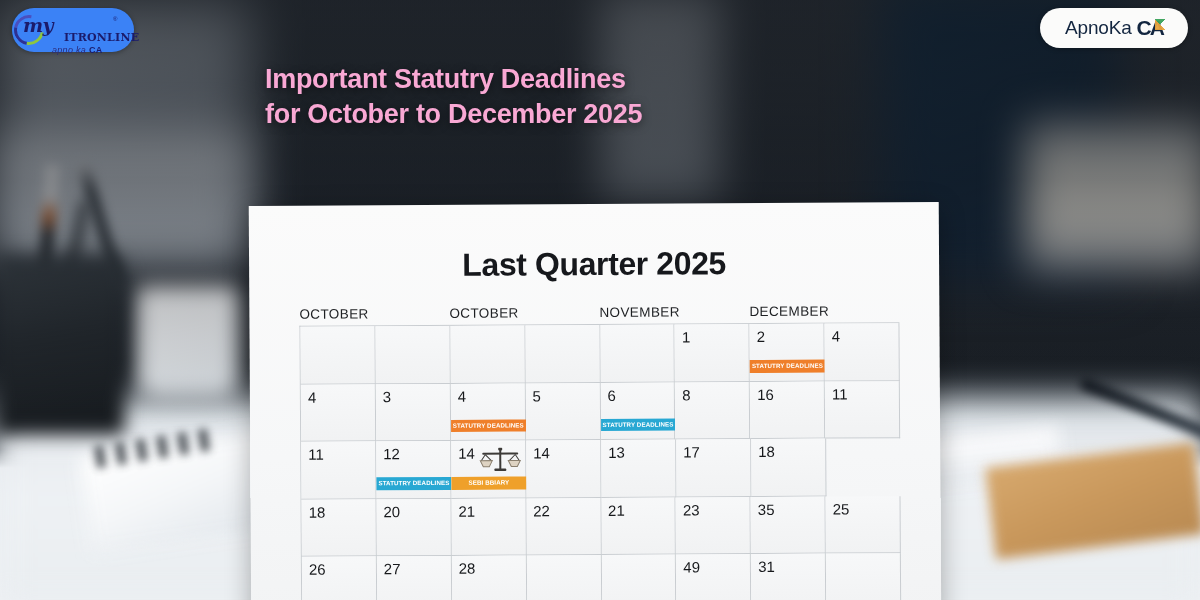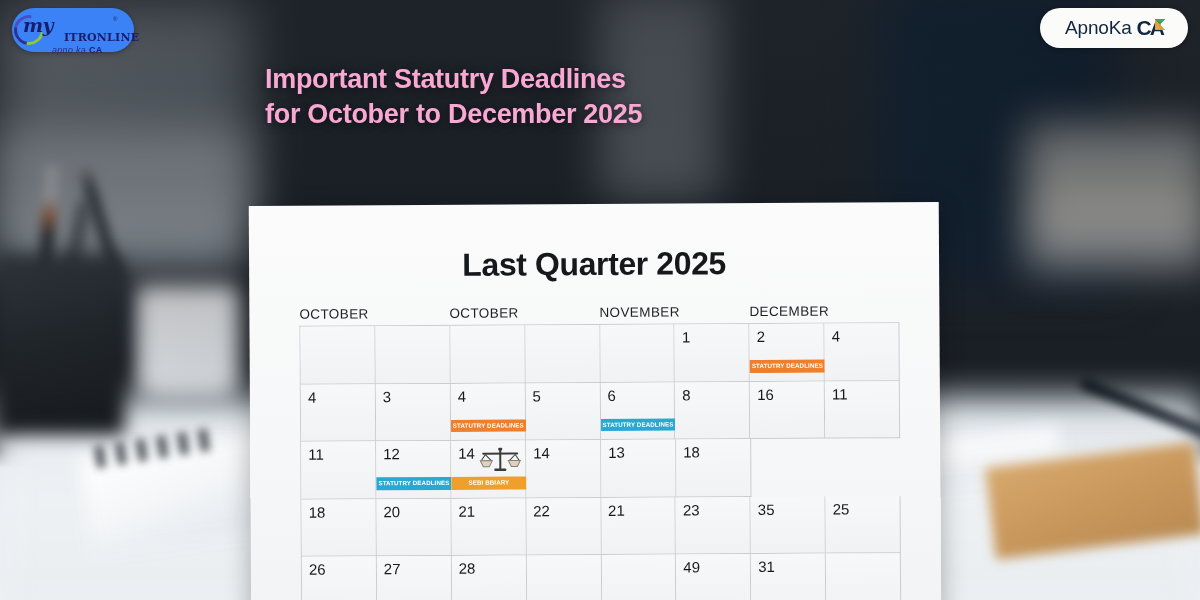--- a/index.html
+++ b/index.html
@@ -356,20 +356,23 @@
           </svg>
           <div class="badge amber">SEBI BBIARY</div>
         </div>
         <div class="cell">
           <span class="daynum">14</span>
         </div>
         <div class="cell">
           <span class="daynum">13</span>
         </div>
         <div class="cell">
+          <span class="daynum">17</span>
+        </div>
+        <div class="cell">
           <span class="daynum">18</span>
         </div>
       </div>
       <div class="row">
         <div class="cell">
           <span class="daynum">18</span>
         </div>
         <div class="cell">
           <span class="daynum">20</span>
         </div>

